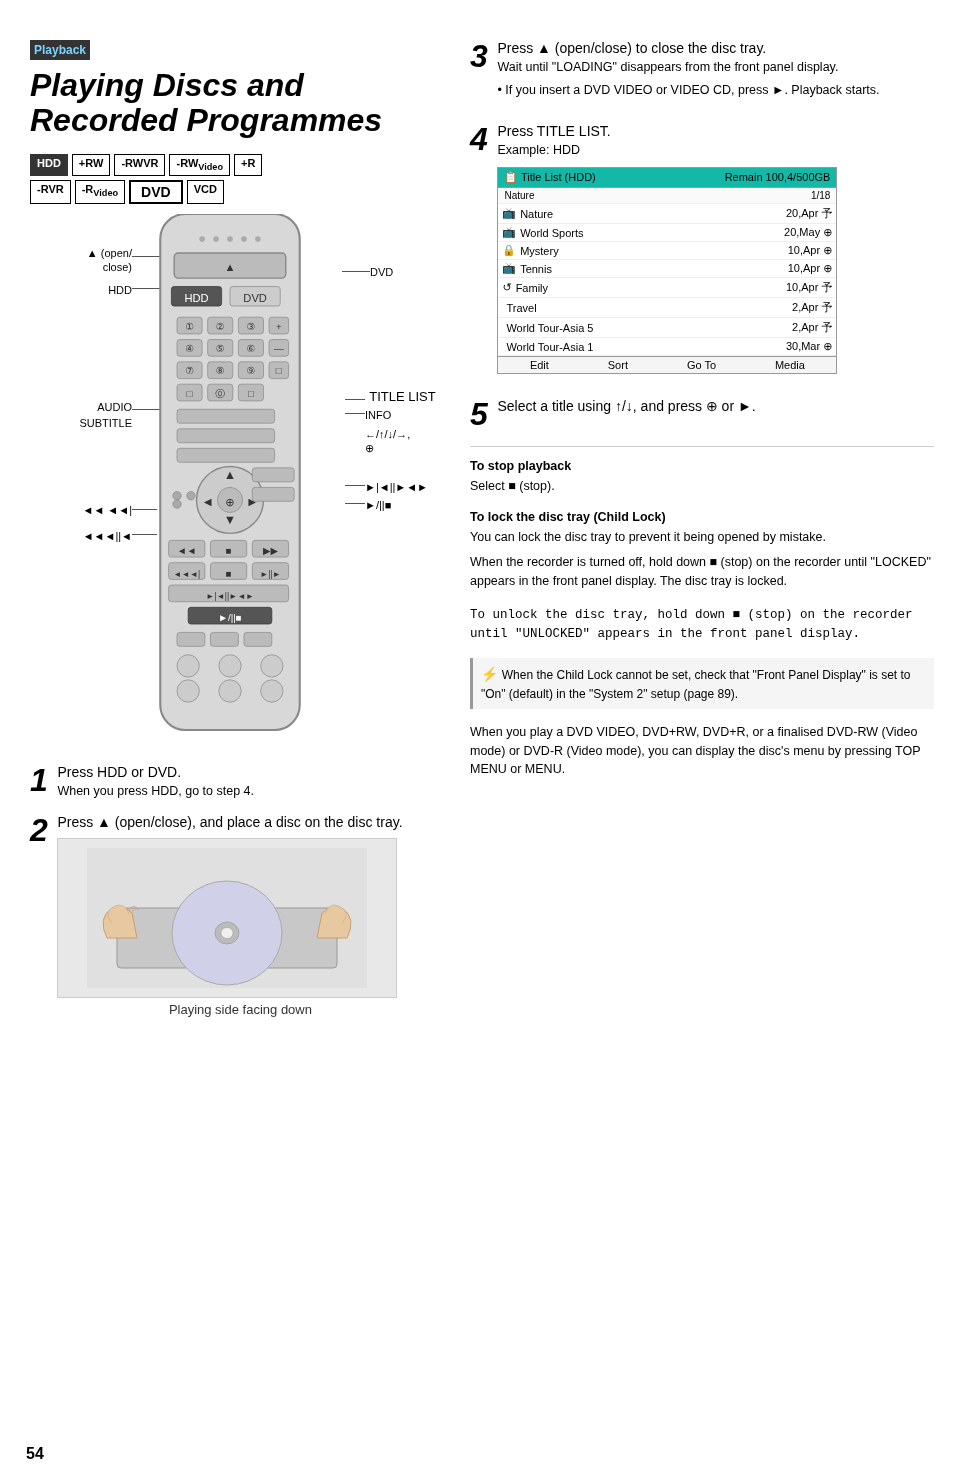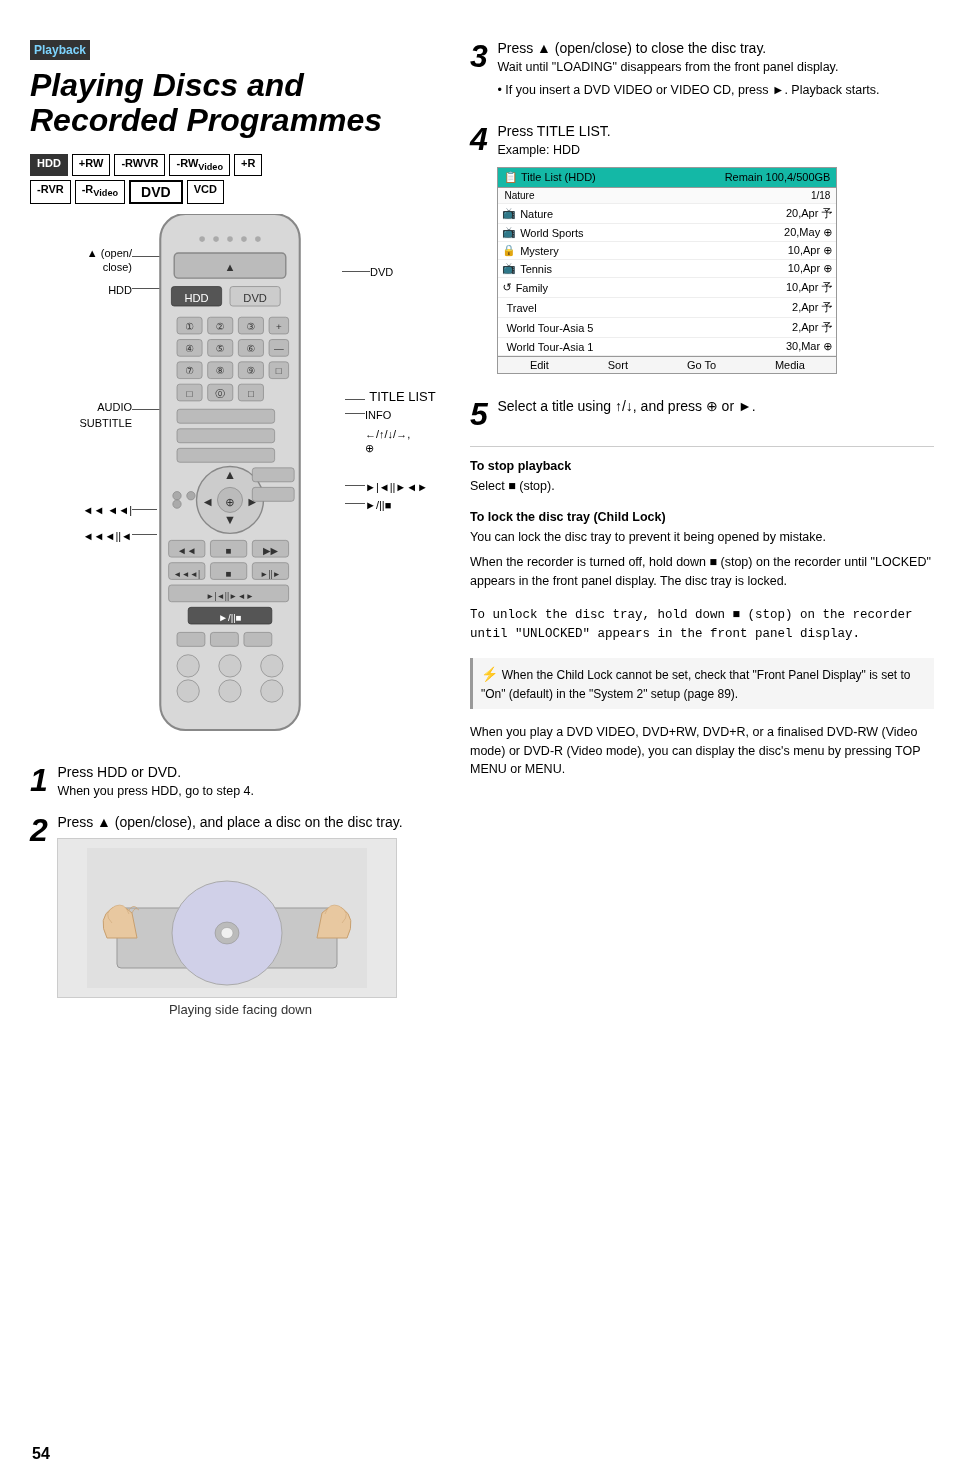--- a/index.html
+++ b/index.html
@@ -132,21 +132,21 @@
       font-size: 13px;
       text-align: center;
       margin-bottom: 10px;
       color: #333;
     }
 
     
     .page-num {
       position: absolute;
       bottom: 20px;
-      left: 32px;
+      left: 26px;
       font-size: 16px;
       font-weight: bold;
     }
 
     
     .step-large {
       margin-bottom: 18px;
     }
 
     

